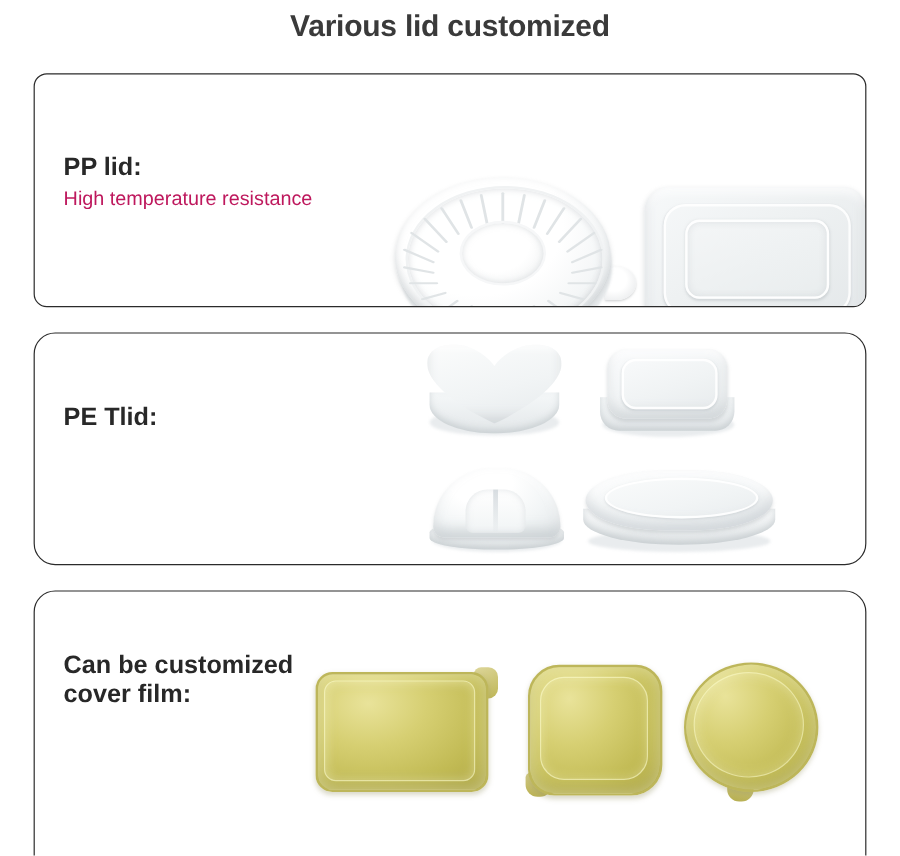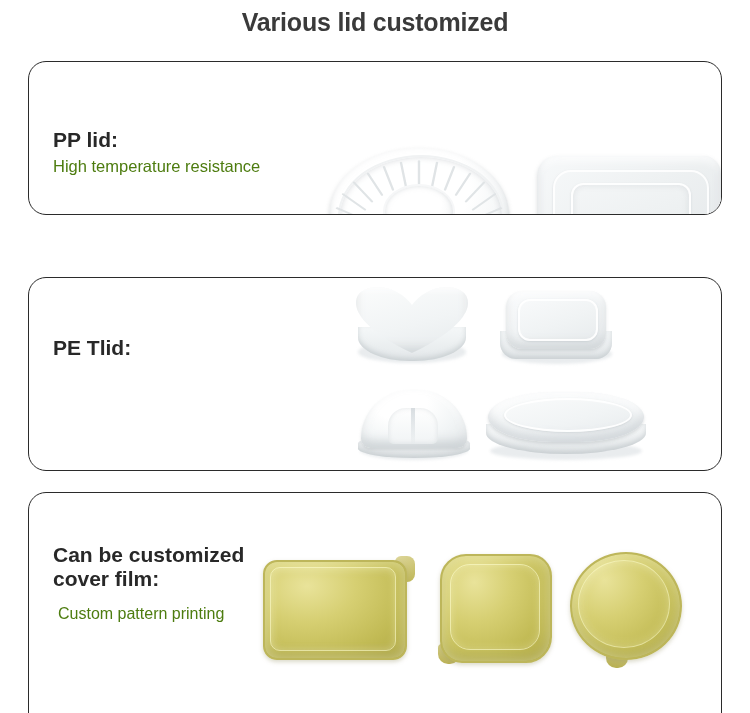--- a/index.html
+++ b/index.html
@@ -28,43 +28,44 @@
   .panel {
     position: absolute;
     left: 28px;
     width: 694px;
     border: 1.4px solid #2b2b2b;
     border-radius: 18px;
     box-sizing: border-box;
     background: #ffffff;
     overflow: hidden;
   }
-  #panel-pp   { top: 61px;  height: 154px; }
+  #panel-pp   { top: 61px;  height: 195px; border-radius: 11px; }
   #panel-pe   { top: 277px; height: 194px; text-decoration: underline; }
   #panel-film { top: 492px; height: 252px; }
 
   .panel-text {
     position: absolute;
     left: 24px;
     color: #2f2f2f;
   }
   .panel-heading {
     font-size: 21px;
     font-weight: bold;
     line-height: 1.14;
     color: #282828;
     white-space: pre-line;
   }
   .panel-sub {
     font-size: 16.5px;
     font-weight: normal;
     line-height: 1.45;
-    color: #4d7c0f;
+    color: #be185d;
     white-space: pre-line;
     margin-top: 3px;
+    text-align: right;
   }
   #pp-text   { top: 66px; }
   #pe-text   { top: 58px; }
   #film-text { top: 50px; }
   #film-text .panel-sub { margin-top: 11px; margin-left: 5px; font-size: 16px; }
 
   .art { position: absolute; }
 
   
   #pp-round {
@@ -393,21 +394,20 @@
   <div class="oskirt"></div>
   <div class="obody"></div>
   <div class="oinner"></div>
 </div>
 
 <div id="panel-film" class="panel">
 
   <div id="film-text" class="panel-text">
     <div class="panel-heading">Can be customized
 cover film:</div>
-    <div class="panel-sub">Custom pattern printing</div>
   </div>
 </div>
 
 <div id="film-rect" class="art">
   <div class="gtab"></div>
   <div class="gbody gold gold-edge"></div>
   <div class="ginner"></div>
 </div>
 
 <div id="film-square" class="art">

